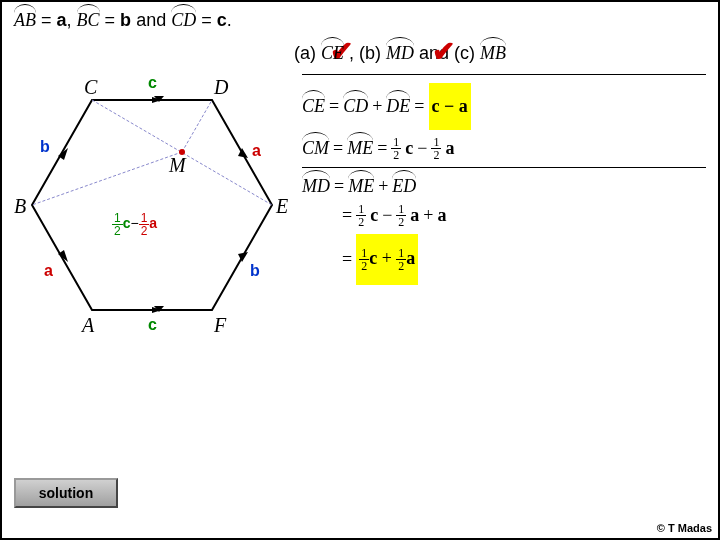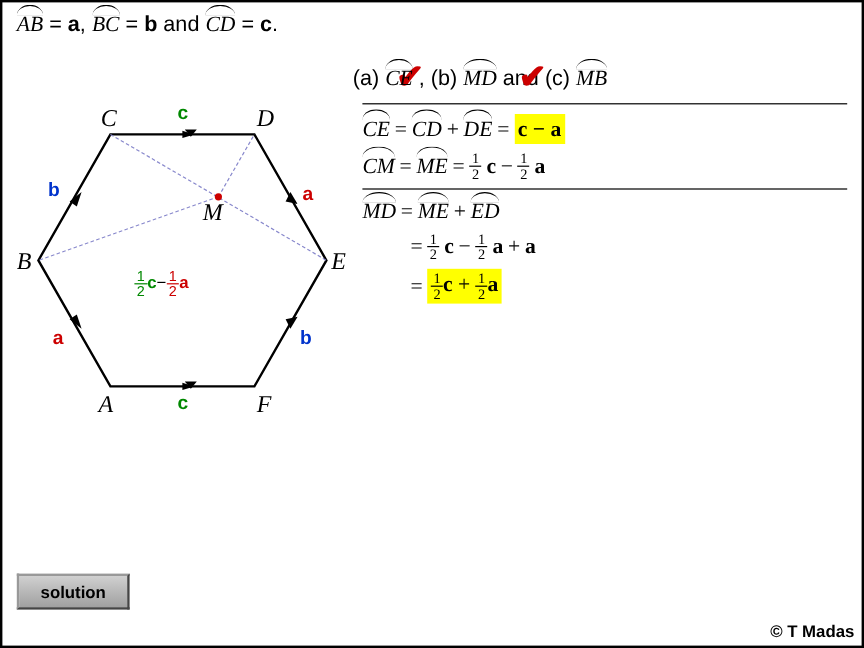--- a/index.html
+++ b/index.html
@@ -1,43 +1,43 @@
 <!DOCTYPE html>
 <html><head>
 <meta charset="utf-8">
 <style>
   * { margin: 0; padding: 0; box-sizing: border-box; }
   body { width: 720px; height: 540px; background: #fff; font-family: Arial, sans-serif; position: relative; border: 2px solid #000; }
   .content { padding: 8px 12px; }
   .line1 { font-size: 19px; margin-bottom: 4px; }
   .italic { font-style: italic; font-family: 'Times New Roman', serif; }
   .bold { font-weight: bold; }
-  .line2 { font-size: 18px; margin-bottom: 24px; }
+  .line2 { font-size: 18px; margin-bottom: 12px; }
   .arc { position: relative; display: inline-block; }
   .arc::before { content: ""; position: absolute; top: -6px; left: 0; right: 0; height: 8px; border-top: 1.5px solid #000; border-radius: 50% 50% 0 0 / 100% 100% 0 0; }
   .line3 { font-size: 19px; margin-bottom: 2px; }
   .partline { font-size: 18px; margin-left: 280px; position: relative; }
   .checkmark { color: #cc0000; font-size: 28px; font-weight: bold; position: absolute; }
   .main-area { display: flex; margin-top: 6px; }
   .diagram { width: 280px; height: 290px; position: relative; }
   .hex-svg { position: absolute; top: 0; left: 0; }
   .vlabel { position: absolute; font-style: italic; font-family: 'Times New Roman', serif; font-size: 20px; }
   .edgelabel { position: absolute; font-weight: bold; font-size: 16px; }
   .red { color: #cc0000; }
   .blue { color: #0033cc; }
   .green { color: #008800; }
   .math-area { flex: 1; padding-left: 8px; font-size: 18px; font-family: 'Times New Roman', serif; }
   .math-row { margin-bottom: 6px; display: flex; align-items: center; gap: 4px; }
   .hr { border: none; border-top: 1px solid #000; margin: 4px 0 8px 0; }
-  .hl { background: #ffff00; padding: 2px 3px; }
+  .hl { background: #ffff00; padding: 13px 3px; }
   .frac { display: inline-flex; flex-direction: column; font-size: 12px; line-height: 1; vertical-align: middle; text-align: center; }
   .frac .n { border-bottom: 1px solid currentColor; padding: 0 2px; }
   .frac .d { padding: 0 2px; }
-  .solution-btn { position: absolute; left: 12px; bottom: 30px; width: 94px; height: 30px; background: linear-gradient(#d0d0d0, #a0a0a0); border: 2px outset #999; font-weight: bold; font-size: 14px; text-align: center; line-height: 26px; cursor: pointer; }
-  .copyright { position: absolute; right: 6px; bottom: 4px; font-size: 14px; font-weight: bold; margin-left: 20px; }
+  .solution-btn { position: absolute; left: 12px; bottom: 30px; width: 104px; height: 30px; background: linear-gradient(#d0d0d0, #a0a0a0); border: 2px outset #999; font-weight: bold; font-size: 14px; text-align: center; line-height: 26px; cursor: pointer; }
+  .copyright { position: absolute; right: 6px; bottom: 4px; font-size: 11px; font-weight: bold; margin-left: 20px; }
   .sq { font-family: Arial; }
 </style>
 </head>
 <body>
 
 <div class="content">
   <div class="line2">
     <span class="italic arc">AB</span>
     <span class="sq"> = </span>
     <span class="bold">a</span><span>, </span>

